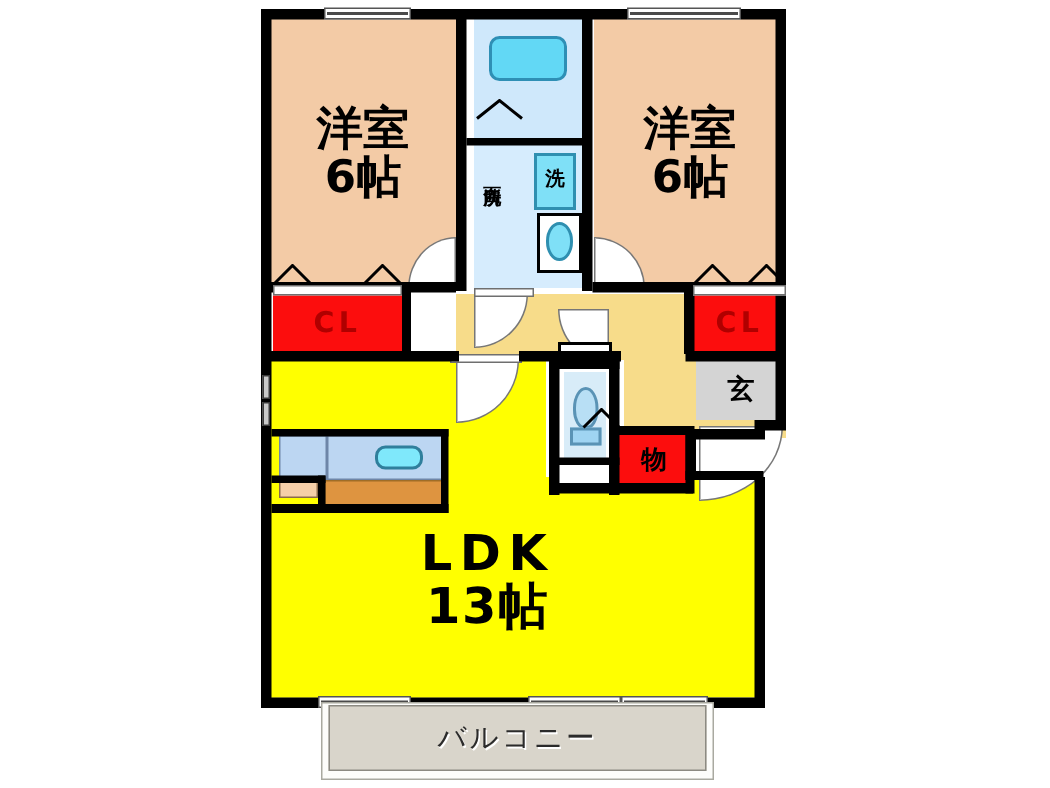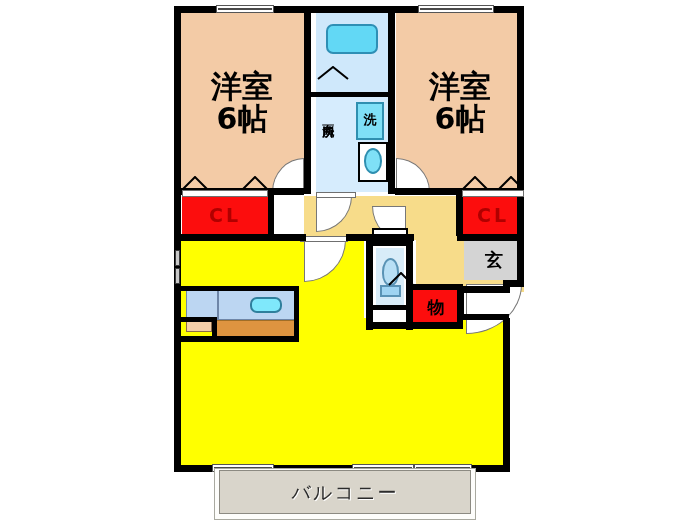--- a/index.html
+++ b/index.html
@@ -347,16 +347,20 @@
   <div class="label lbl-room" style="left:180px;top:70px;width:124px;">
     <span>洋室</span>
     <span class="sz">6帖</span>
   </div>
 
   <div class="label lbl-room" style="left:396px;top:70px;width:128px;">
     <span>洋室</span>
     <span class="sz">6帖</span>
   </div>
 
+  <div class="label lbl-ldk" style="left:200px;top:352px;width:250px;">
+    <span>LDK</span>
+    <span class="sz">13帖</span>
+  </div>
 
   <div class="label lbl-gen" style="left:464px;top:250px;width:60px;">玄</div>
 
 </div>
 
 </body></html>

